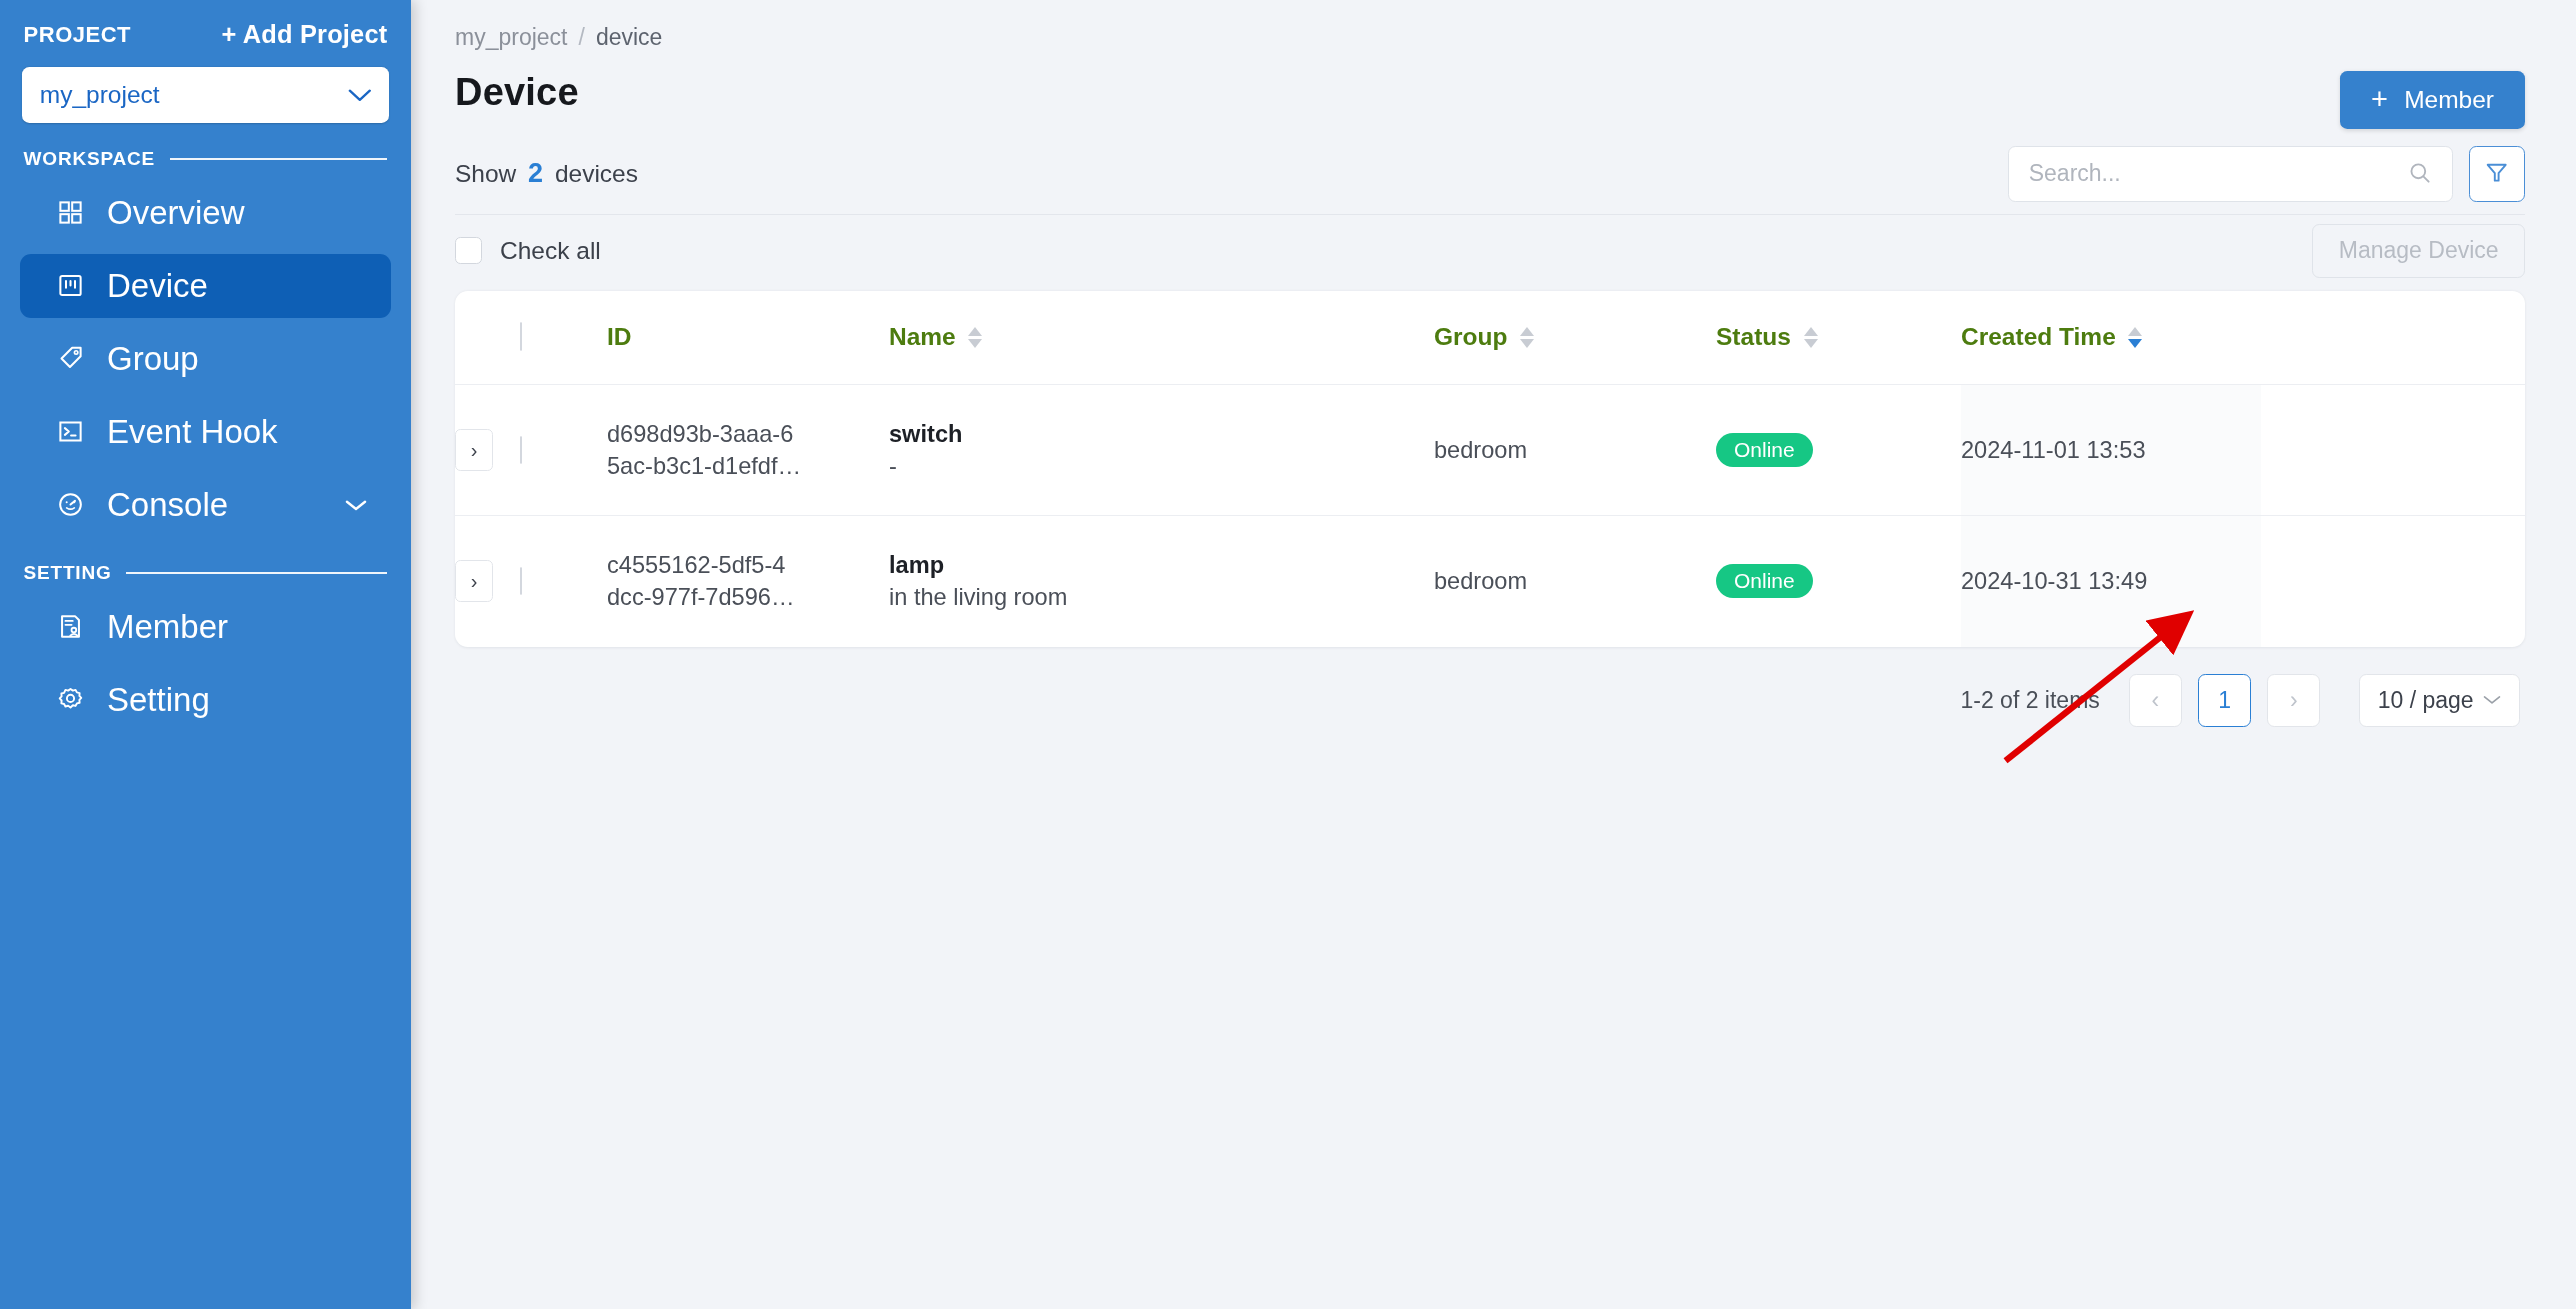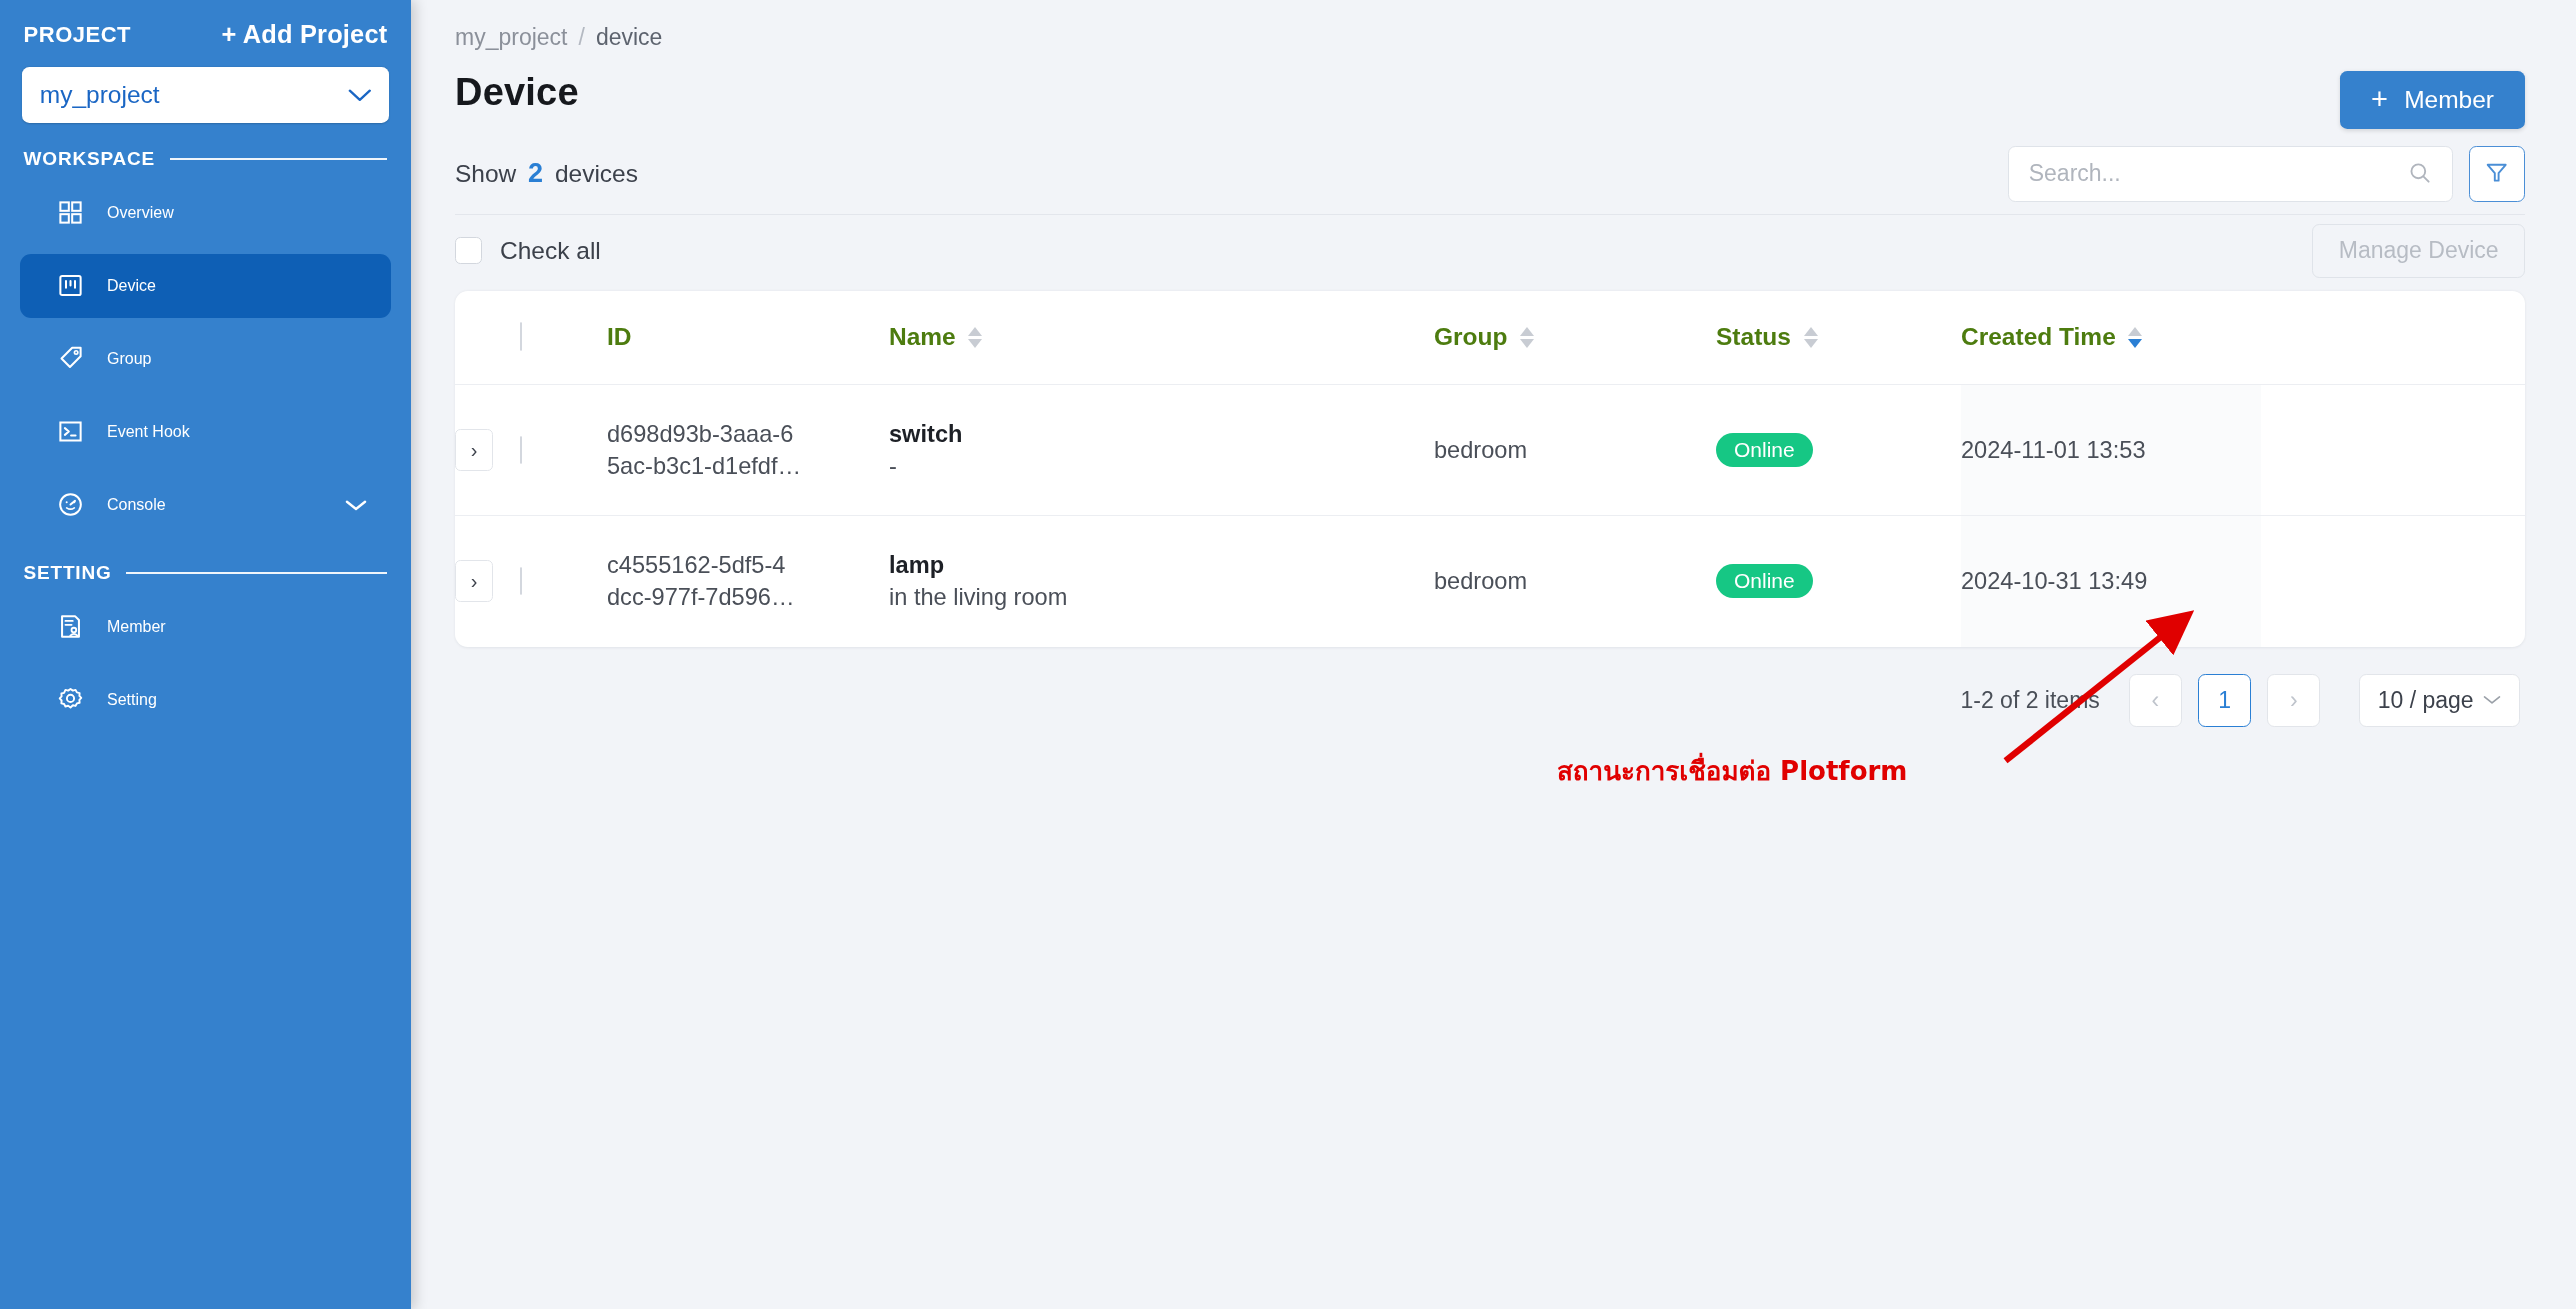--- a/index.html
+++ b/index.html
@@ -54,21 +54,21 @@
     display: flex; align-items: center; gap: 22px;
     height: 64px; margin: 9px 0; padding-left: 36px; padding-right: 23.6px;
     border-radius: 11px; cursor: pointer; position: relative;
   }
   .sb-item.active { background: #0e5fb5; }
   .sb-item .sb-ico {
     width: 29px; height: 29px; flex: 0 0 29px;
     display: flex; align-items: center; justify-content: center;
   }
   .sb-item .sb-ico svg { width: 27px; height: 27px; display: block; }
-  .sb-item-label { color: #ffffff; font-size: 16px; }
+  .sb-item-label { color: #ffffff; font-size: 33px; }
   .sb-item-chev {
     margin-left: auto; color: #ffffff; font-size: 20px; line-height: 1;
   }
 
   
   .main {
     flex: 1; position: relative; height: 1310px;
     padding: 0 51px 0 44px; overflow: hidden;
   }
   .crumb {
@@ -509,21 +509,20 @@
       <span class="pg-size">
         <span>10 / page</span>
         <span class="chev">
           <svg width="18" height="11.8" viewBox="0 0 24 14" fill="none" aria-hidden="true">
             <path d="M2 3 L12 11 L22 3" stroke="#9aa0a8" stroke-width="2.2" stroke-linecap="round" stroke-linejoin="round"></path>
           </svg>
         </span>
       </span>
     </div>
 
-    <div class="annot-text">สถานะการเชื่อมต่อ Plotform</div>
     <svg class="annot-arrow" width="236" height="182" viewBox="0 0 260 200" aria-hidden="true">
       <defs>
         <marker id="ahead" markerWidth="7" markerHeight="7" refX="5.2" refY="3.5" orient="auto" markerUnits="strokeWidth">
           <path d="M0,0 L7,3.5 L0,7 z" fill="#e00000"></path>
         </marker>
       </defs>
       <line x1="16" y1="178" x2="214" y2="20" stroke="#e00000" stroke-width="7" marker-end="url(#ahead)"></line>
     </svg>
 
   </main>

